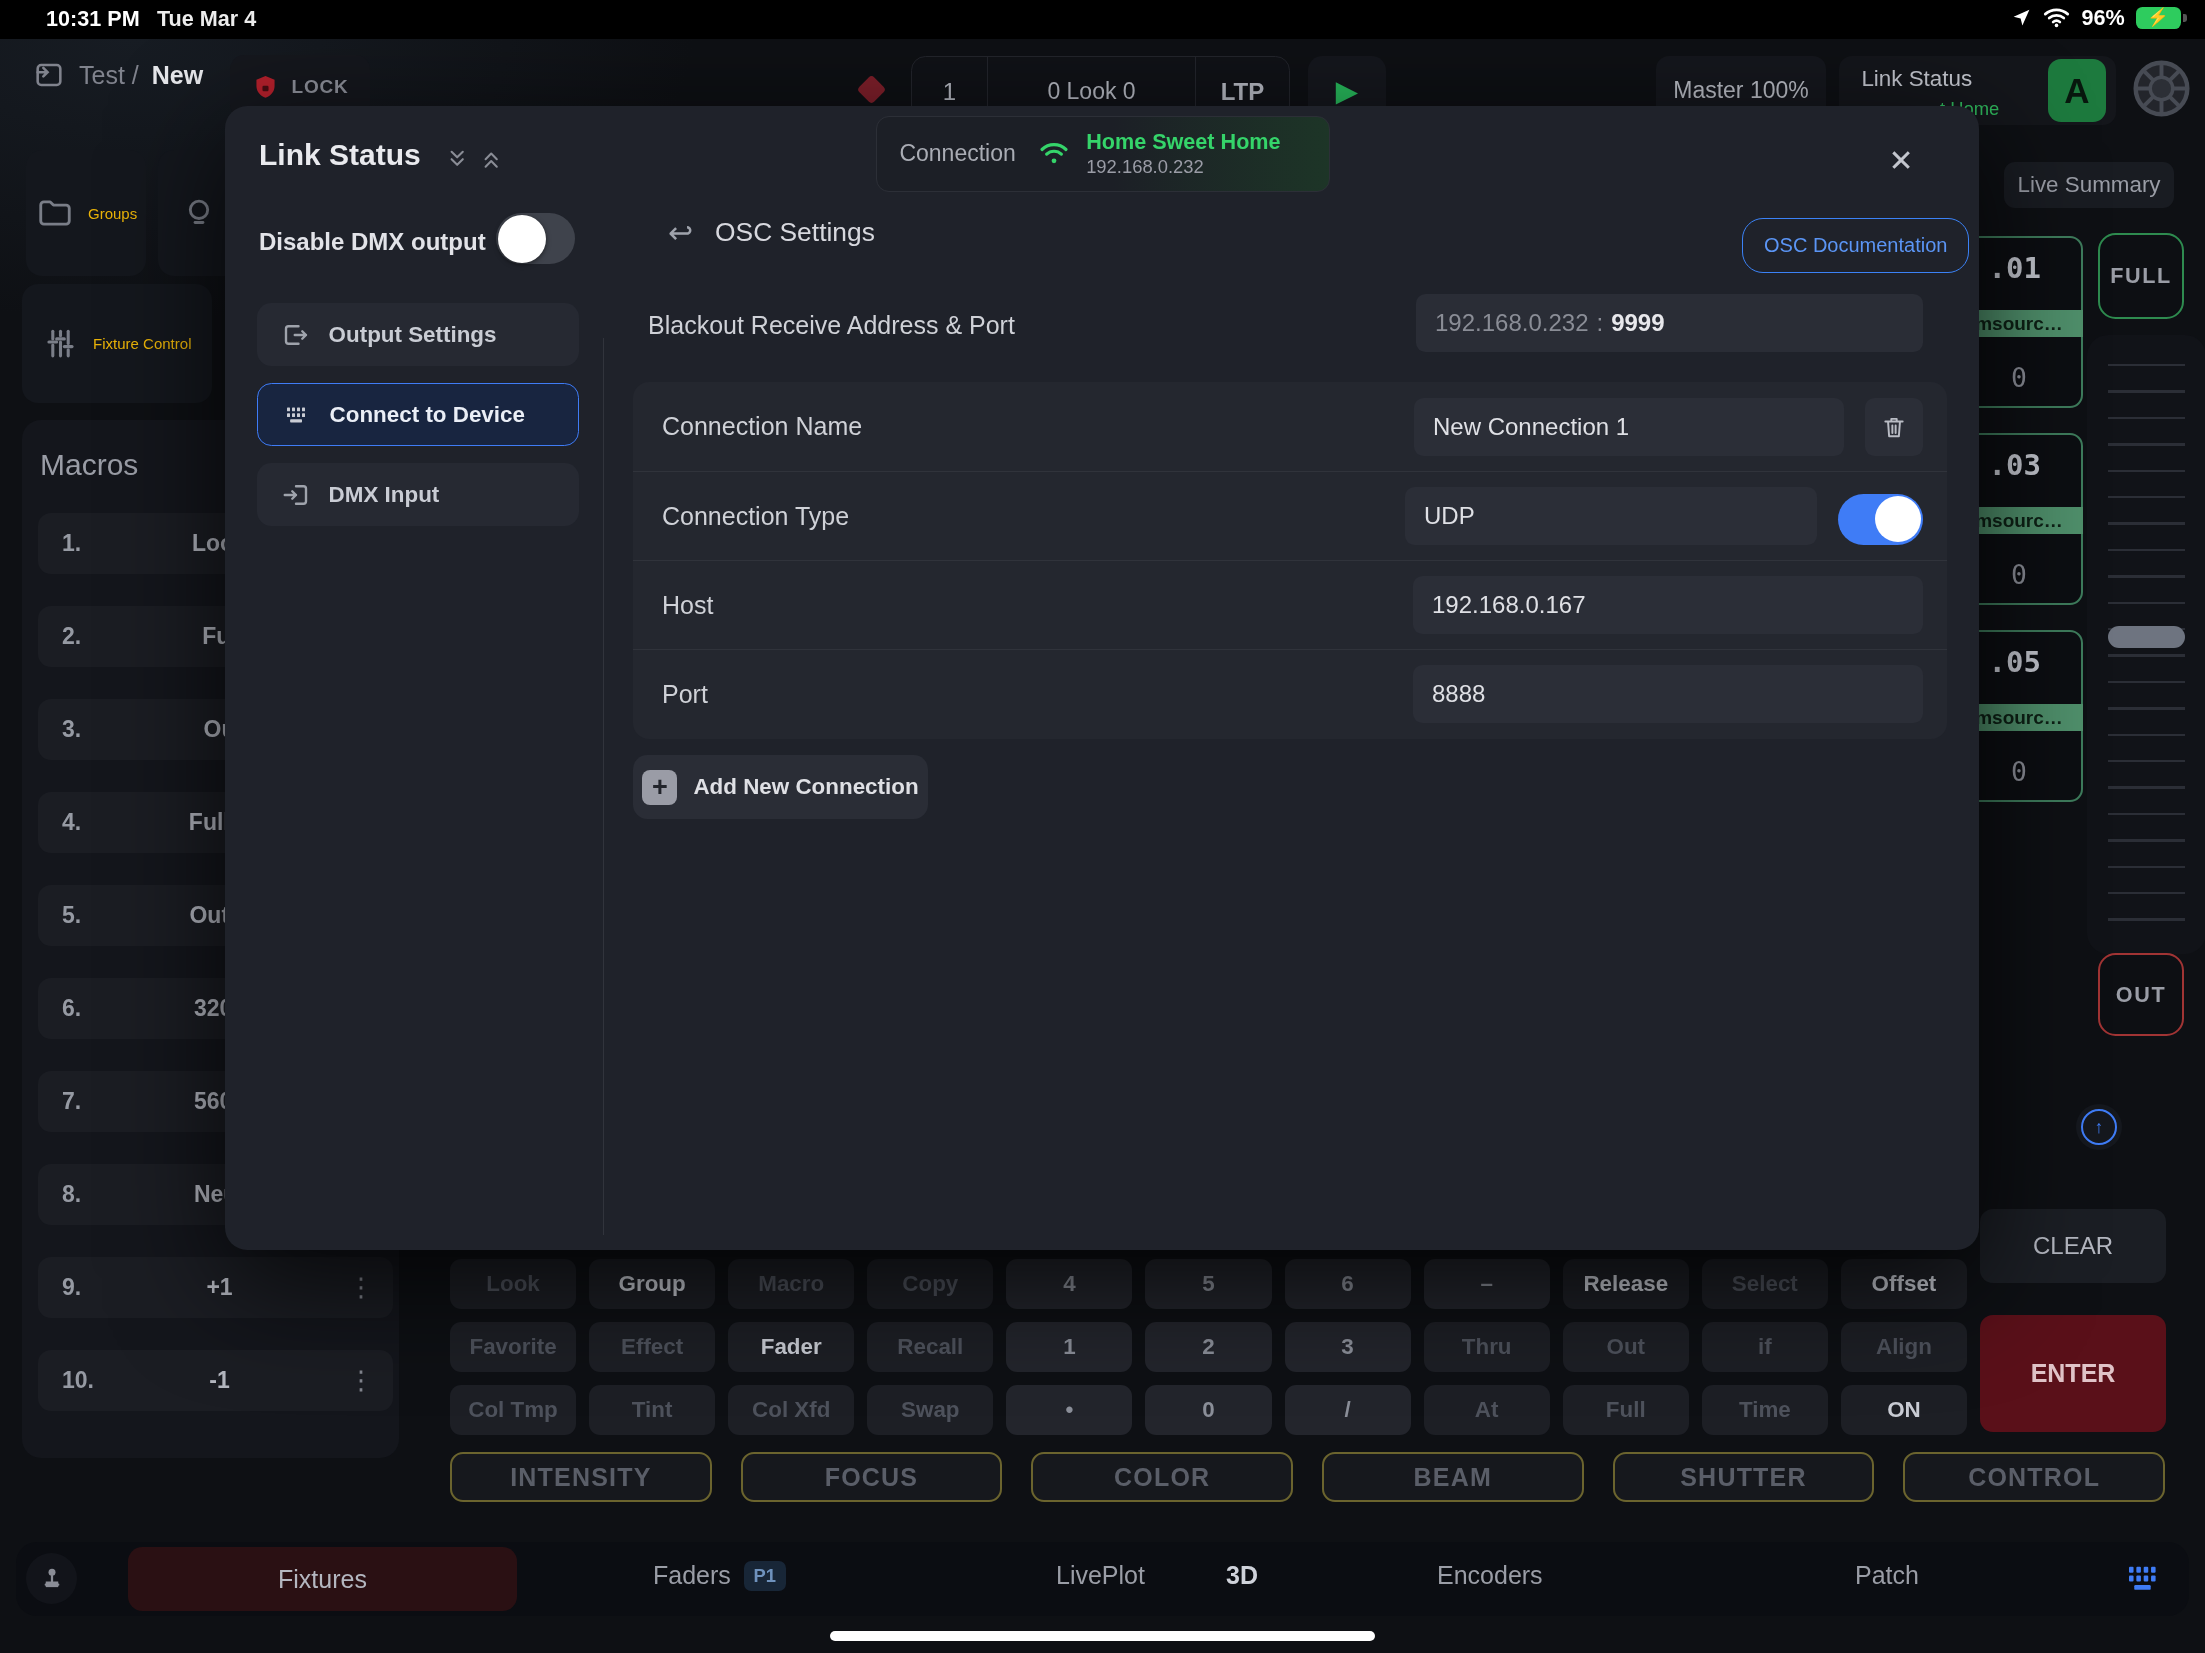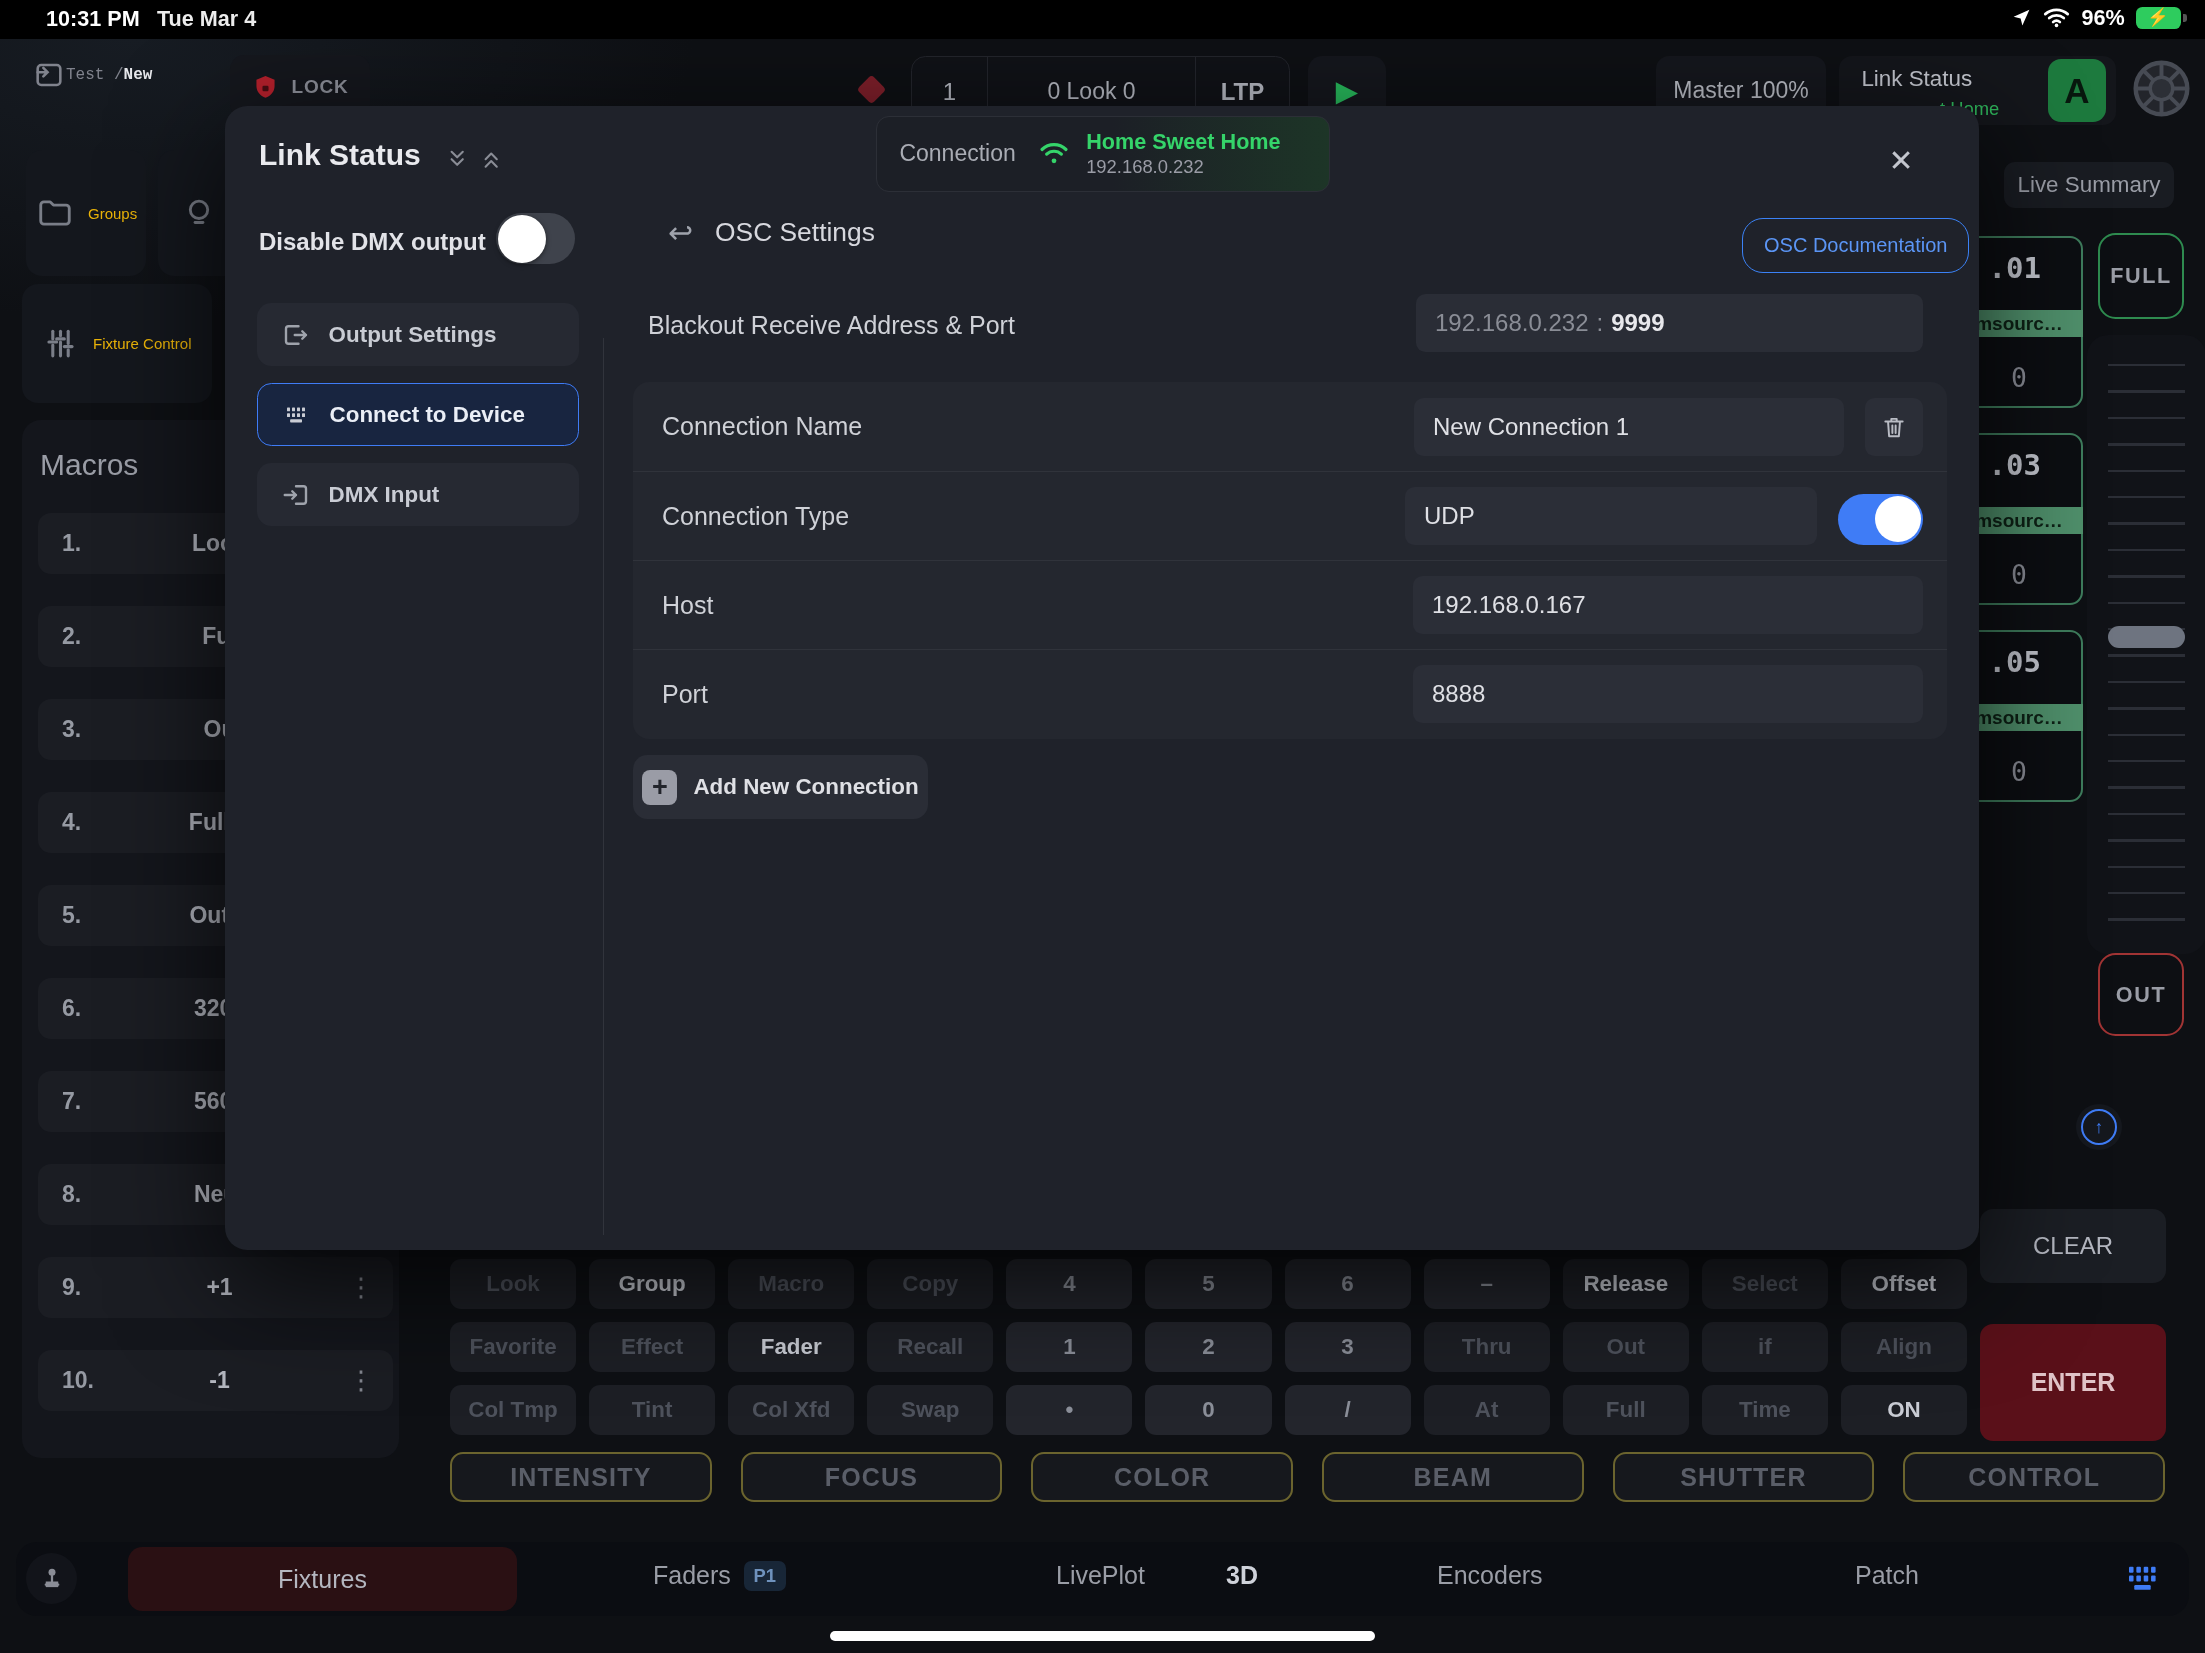--- a/index.html
+++ b/index.html
@@ -14,21 +14,21 @@
   .sb-pct{font-size:21.6px;font-weight:700;}
   .battery{position:relative;width:45px;height:22.4px;border-radius:6.4px;background:#2ecc5e;}
   .battery:after{content:"";position:absolute;right:-5.6px;top:7.2px;width:4px;height:8px;background:#555;border-radius:0 2.4px 2.4px 0;}
   .bolt{position:absolute;left:50%;top:50%;transform:translate(-50%,-52%);font-size:17.6px;color:#0a0a0a;}
 
   
   .app{position:absolute;left:0;top:39px;width:2205px;height:1615px;
        background:radial-gradient(1122px 561px at 6% 0%,#171c23 0%,#0e1014 50%) #0e1014;}
 
   
-  .crumb{position:absolute;left:32px;top:19px;display:flex;align-items:center;font-size:16px;font-family:Liberation Mono, monospace;}
+  .crumb{position:absolute;left:32px;top:19px;display:flex;align-items:center;gap:13px;font-size:25px;}
   .crumb .proj{color:#80838d;} .crumb .page{color:#e6e7eb;font-weight:700;}
   .pillbtn{position:absolute;border-radius:14.4px;background:#15171d;display:flex;align-items:center;justify-content:center;gap:11.2px;}
   .lockbtn{left:230px;top:16px;width:140px;height:64px;font-size:19px;font-weight:700;letter-spacing:0.8px;color:#8d909a;}
   .reddiamond{position:absolute;left:861px;top:40px;width:21px;height:21px;background:#7e1f2a;border-radius:4px;transform:rotate(45deg);}
   .cuebox{position:absolute;left:911px;top:17px;width:377px;height:69px;background:#101217;border:0.8px solid #23252c;border-radius:14.4px;display:flex;}
   .cuebox .cell{display:flex;align-items:center;justify-content:center;color:#b4b7c0;font-size:24px;}
   .cuebox .c1{width:75px;border-right:0.8px solid #23252c;}
   .cuebox .c2{flex:1;border-right:0.8px solid #23252c;font-size:23px;}
   .cuebox .c3{width:93px;font-weight:600;}
   .playbtn{left:1308px;top:17px;width:78px;height:69px;}
@@ -71,21 +71,21 @@
   .faderhandle{position:absolute;left:2108px;top:587px;width:77px;height:21.6px;background:#6e7480;border-radius:11.2px;}
   .outbtn{position:absolute;left:2098px;top:914px;width:82px;height:79px;border:2.4px solid #a13434;border-radius:17.6px;background:#0d0f13;
           display:flex;align-items:center;justify-content:center;font-size:21.6px;font-weight:700;letter-spacing:1.6px;color:#9a9da6;}
   .upload{position:absolute;left:2076px;top:1065px;width:46px;height:46px;border-radius:50%;background:#15181e;
           display:flex;align-items:center;justify-content:center;}
   .upload .ring{width:32px;height:32px;border-radius:50%;border:2.4px solid #3f7cf6;display:flex;align-items:center;justify-content:center;
           color:#3f7cf6;font-size:17.6px;font-weight:700;}
   .clearbtn{position:absolute;left:1980px;top:1170px;width:186px;height:74px;background:#1b1e24;border-radius:13px;
           display:flex;align-items:center;justify-content:center;font-size:24px;color:#b4b7c0;}
   .enterbtn{position:absolute;left:1980px;top:1276px;width:186px;height:117px;background:#5a1019;border-radius:13px;
-          display:flex;align-items:center;justify-content:center;font-size:25px;font-weight:600;color:#e0c3c7;margin-top:9px;}
+          display:flex;align-items:center;justify-content:center;font-size:25px;font-weight:600;color:#e0c3c7;}
 
   
   .keypad{position:absolute;left:450px;top:1220px;width:1517px;display:grid;
           grid-template-columns:repeat(11,1fr);grid-auto-rows:50px;gap:13px;}
   .key{border:none;border-radius:11.2px;background:#1d1f25;color:#4e525c;font-size:22.4px;font-weight:600;
        font-family:"Liberation Sans",sans-serif;display:flex;align-items:center;justify-content:center;}
   .key.num{background:#23252c;color:#8b8f99;}
   .key.bright{color:#c9ccd4;}
   .cats{position:absolute;left:450px;top:1413px;width:1715px;display:grid;grid-template-columns:repeat(6,1fr);gap:29px;height:50px;}
   .cat{border:2.4px solid #6b642e;border-radius:13px;background:#16181d;color:#5a5e68;font-size:25px;font-weight:700;

